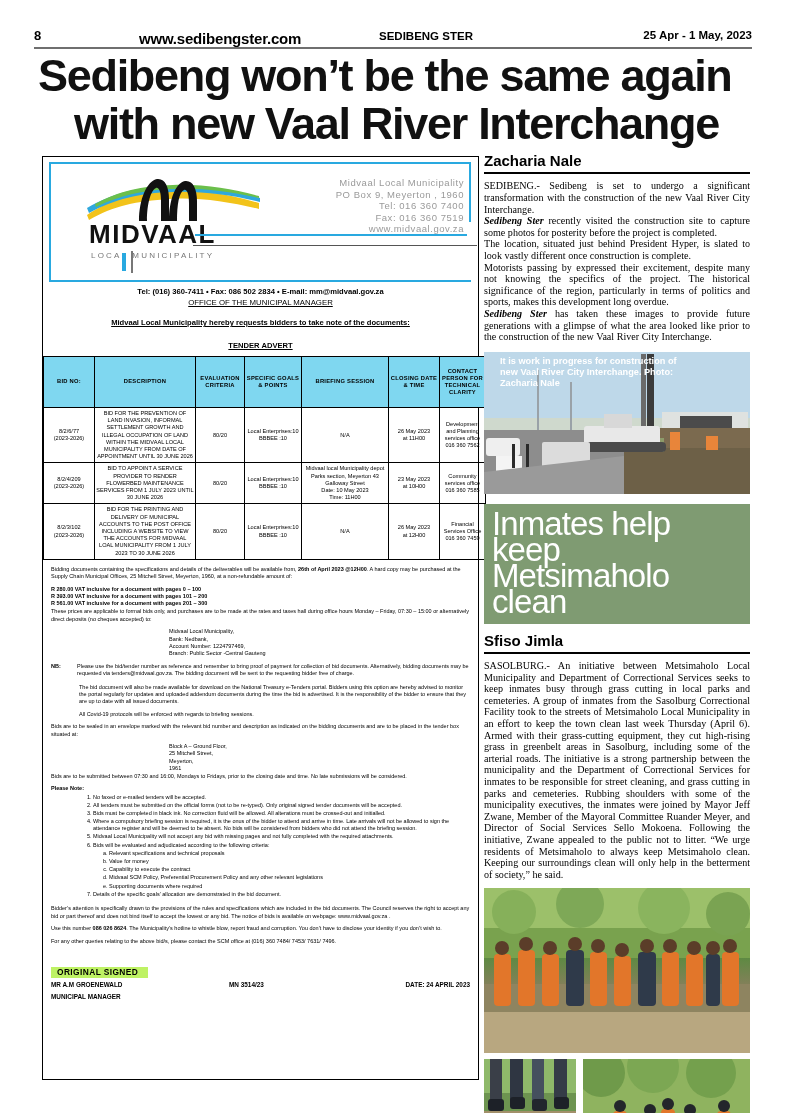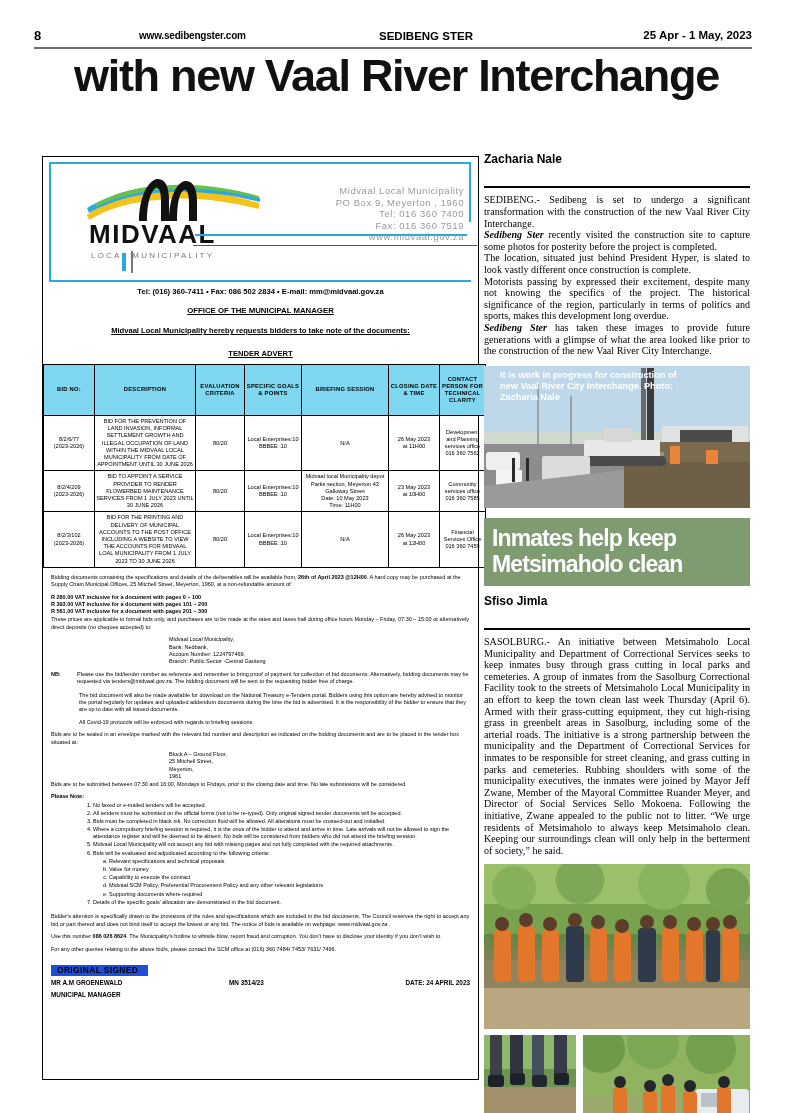--- a/index.html
+++ b/index.html
@@ -2,51 +2,51 @@
 <html><head>
 <meta charset="utf-8">
 <style>
   html,body{margin:0;padding:0;background:#ffffff;}
   body{width:786px;height:1113px;position:relative;font-family:"Liberation Sans",sans-serif;color:#000;}
   .page{position:absolute;inset:0;width:786px;height:1113px;overflow:hidden;background:#fff;}
 
   
   .masthead{position:absolute;left:34px;top:28px;width:718px;height:22px;}
   .mh-page{position:absolute;left:0;top:0;font-size:13px;font-weight:bold;}
-  .mh-web{position:absolute;left:105px;top:2px;font-size:10px;font-weight:bold;letter-spacing:-0.2px;}
+  .mh-web{position:absolute;left:105px;top:2px;font-size:15px;font-weight:bold;letter-spacing:-0.2px;}
   .mh-title{position:absolute;left:345px;top:2px;font-size:11.5px;font-weight:bold;letter-spacing:0px;}
   .mh-date{position:absolute;right:0;top:1px;font-size:11.5px;font-weight:bold;text-align:right;}
   .mh-rule{position:absolute;left:34px;top:47px;width:718px;height:2px;background:#6f6f6f;}
 
   
   .headline{position:absolute;left:38px;top:52px;width:716px;
     font-family:"Liberation Sans",sans-serif;font-weight:bold;
     font-size:45px;line-height:48px;letter-spacing:-1.3px;color:#111;}
   .headline .l2{display:block;padding-left:36px;}
 
   
   .advert{position:absolute;left:42px;top:156px;width:437px;height:924px;
     border:1.2px solid #000;background:#fff;box-sizing:border-box;}
 
   .lh{position:relative;height:136px;}
   .lh-border{position:absolute;left:6px;top:5px;width:420px;height:116px;border:2px solid #29a9e0;border-right:none;}
   .lh-border:after{content:"";position:absolute;right:0;top:0;width:2px;height:58px;background:#29a9e0;}
-  .lh-addr{position:absolute;right:14px;top:28px;text-align:right;color:#9a9a9a;
+  .lh-addr{position:absolute;right:14px;top:20px;text-align:right;color:#9a9a9a;
     font-size:9.5px;line-height:11.6px;letter-spacing:0.55px;}
   .logo{position:absolute;left:38px;top:18px;width:185px;height:92px;}
   .logo-swoosh{position:absolute;left:0;top:0;width:185px;height:52px;}
   .logo-word{position:absolute;left:8px;top:44px;font-size:26px;font-weight:bold;letter-spacing:1.5px;color:#111;}
   .logo-sub{position:absolute;left:10px;top:76px;font-size:8px;letter-spacing:2.2px;color:#777;}
   .lh-line1{position:absolute;left:152px;top:77px;width:272px;height:2px;background:#29a9e0;}
   .lh-line2{position:absolute;left:150px;top:88px;width:284px;height:1px;background:#555;}
   .lh-tick1{position:absolute;left:79px;top:96px;width:4px;height:18px;background:#29a9e0;}
   .lh-tick2{position:absolute;left:88px;top:94px;width:2px;height:22px;background:#777;}
 
   .ad-contact{text-align:center;font-size:7.6px;font-weight:bold;margin-top:-6px;}
-  .ad-office{text-align:center;font-size:7.8px;font-weight:bold;text-decoration:underline;margin-top:10px;}
+  .ad-office{text-align:center;font-size:7.8px;font-weight:normal;text-decoration:underline;margin-top:2px;}
   .ad-note{text-align:center;font-size:7.6px;font-weight:bold;text-decoration:underline;margin-top:11px;}
   .ad-tender{text-align:center;font-size:7.6px;font-weight:bold;text-decoration:underline;margin-top:14px;}
 
   
   table.tender{border-collapse:collapse;margin:6px auto 0 auto;width:421px;table-layout:fixed;}
   table.tender th,table.tender td{border:1px solid #000;text-align:center;vertical-align:middle;
      font-size:5.6px;line-height:7.2px;padding:2px 1px;}
   table.tender th{background:#7fd7f0;font-weight:bold;letter-spacing:0.25px;height:46px;font-size:5.8px;}
   .c1{width:48px}.c2{width:98px}.c3{width:46px}.c4{width:54px}.c5{width:84px}.c6{width:48px}.c7{width:43px}
 
@@ -55,40 +55,40 @@
   .body p{margin:0 0 5px 0;}
   .body .b{font-weight:bold;}
   .ind{padding-left:118px;}
   .nb{display:flex;gap:6px;}
   .nb .nbl{font-weight:bold;width:20px;flex:none;}
   .par{padding-left:28px;}
   ol.num{margin:0;padding-left:42px;font-size:5.5px;line-height:7.6px;}
   ol.num>li{margin-bottom:0.5px;}
   ol.alpha{margin:1px 0 0 0;padding-left:16px;list-style-type:lower-alpha;}
   ol.alpha>li{margin-bottom:0.5px;}
-  .signed{display:inline-block;background:#1d4ed8;font-size:8.4px;font-weight:bold;
-     padding:2px 10px 2px 6px;letter-spacing:0.4px;margin-top:6px;}
+  .signed{display:inline-block;background:#bef264;font-size:8.4px;font-weight:bold;
+     padding:2px 10px 2px 6px;letter-spacing:0.4px;margin-top:16px;}
   .sigrow{display:flex;font-size:6.4px;font-weight:bold;margin-top:3px;line-height:8.4px;}
   .sigrow .a{width:178px;}
   .sigrow .b2{width:118px;text-align:left;}
   .sigrow .c{flex:1;text-align:right;}
 
   
   .rcol{position:absolute;left:484px;top:152px;width:266px;}
-  .byline{font-size:12px;font-weight:bold;padding-bottom:20px;}
+  .byline{font-size:15px;font-weight:bold;padding-bottom:3px;}
   .hrule{height:2.4px;background:#000;margin-bottom:6px;}
   .artbody{font-family:"Liberation Serif",serif;font-size:10.1px;line-height:11.6px;text-align:justify;}
   .artbody i{font-style:italic;font-weight:bold;}
 
   .photo{position:relative;width:266px;overflow:hidden;}
   .ph-cap{position:absolute;left:16px;top:4px;width:186px;font-size:9.2px;line-height:11.2px;
     font-weight:bold;color:#fff;z-index:3;}
 
   .greenbar{background:#7f9b72;color:#fff;padding:7px 8px 9px 8px;margin-top:10px;}
-  .greenbar .gh{font-size:23px;line-height:26px;font-weight:bold;letter-spacing:-0.9px;}
+  .greenbar .gh{font-size:33px;line-height:26px;font-weight:normal;letter-spacing:-0.9px;}
 
   .caption-blk{font-size:9.4px;line-height:11.6px;font-weight:bold;}
 
   
   .img-construction{height:142px;background:
      linear-gradient(#bcd7e8 0%,#cfe2ee 38%,#c9d6c8 46%,#8d9b7c 56%,#7b6a52 70%,#6e6356 100%);}
   .img-group{height:165px;background:
      linear-gradient(#9fc56a 0%,#79a24e 22%,#5d8a42 42%,#8a7e5e 62%,#b9a77f 100%);}
   .img-small{height:88px;background:
      linear-gradient(#93c08a 0%,#6f9c5e 35%,#8a7c58 70%,#a8956c 100%);}
@@ -102,20 +102,21 @@
 
   <div class="masthead">
     <div class="mh-page">8</div>
     <div class="mh-web">www.sedibengster.com</div>
     <div class="mh-title">SEDIBENG STER</div>
     <div class="mh-date">25 Apr - 1 May, 2023</div>
   </div>
   <div class="mh-rule"></div>
 
   <div class="headline">
+    <span>Sedibeng won’t be the same again</span>
     <span class="l2">with new Vaal River Interchange</span>
   </div>
 
   <div class="advert">
 
     <div class="lh">
       <div class="lh-border"></div>
       <div class="logo">
         <svg class="logo-swoosh" viewBox="0 0 185 52">
           <path d="M6 40 C30 24,52 18,86 16 C120 14,150 20,178 28 L178 34 C148 27,118 22,88 24 C56 26,32 31,8 45 Z" fill="#f2c31a"></path>

